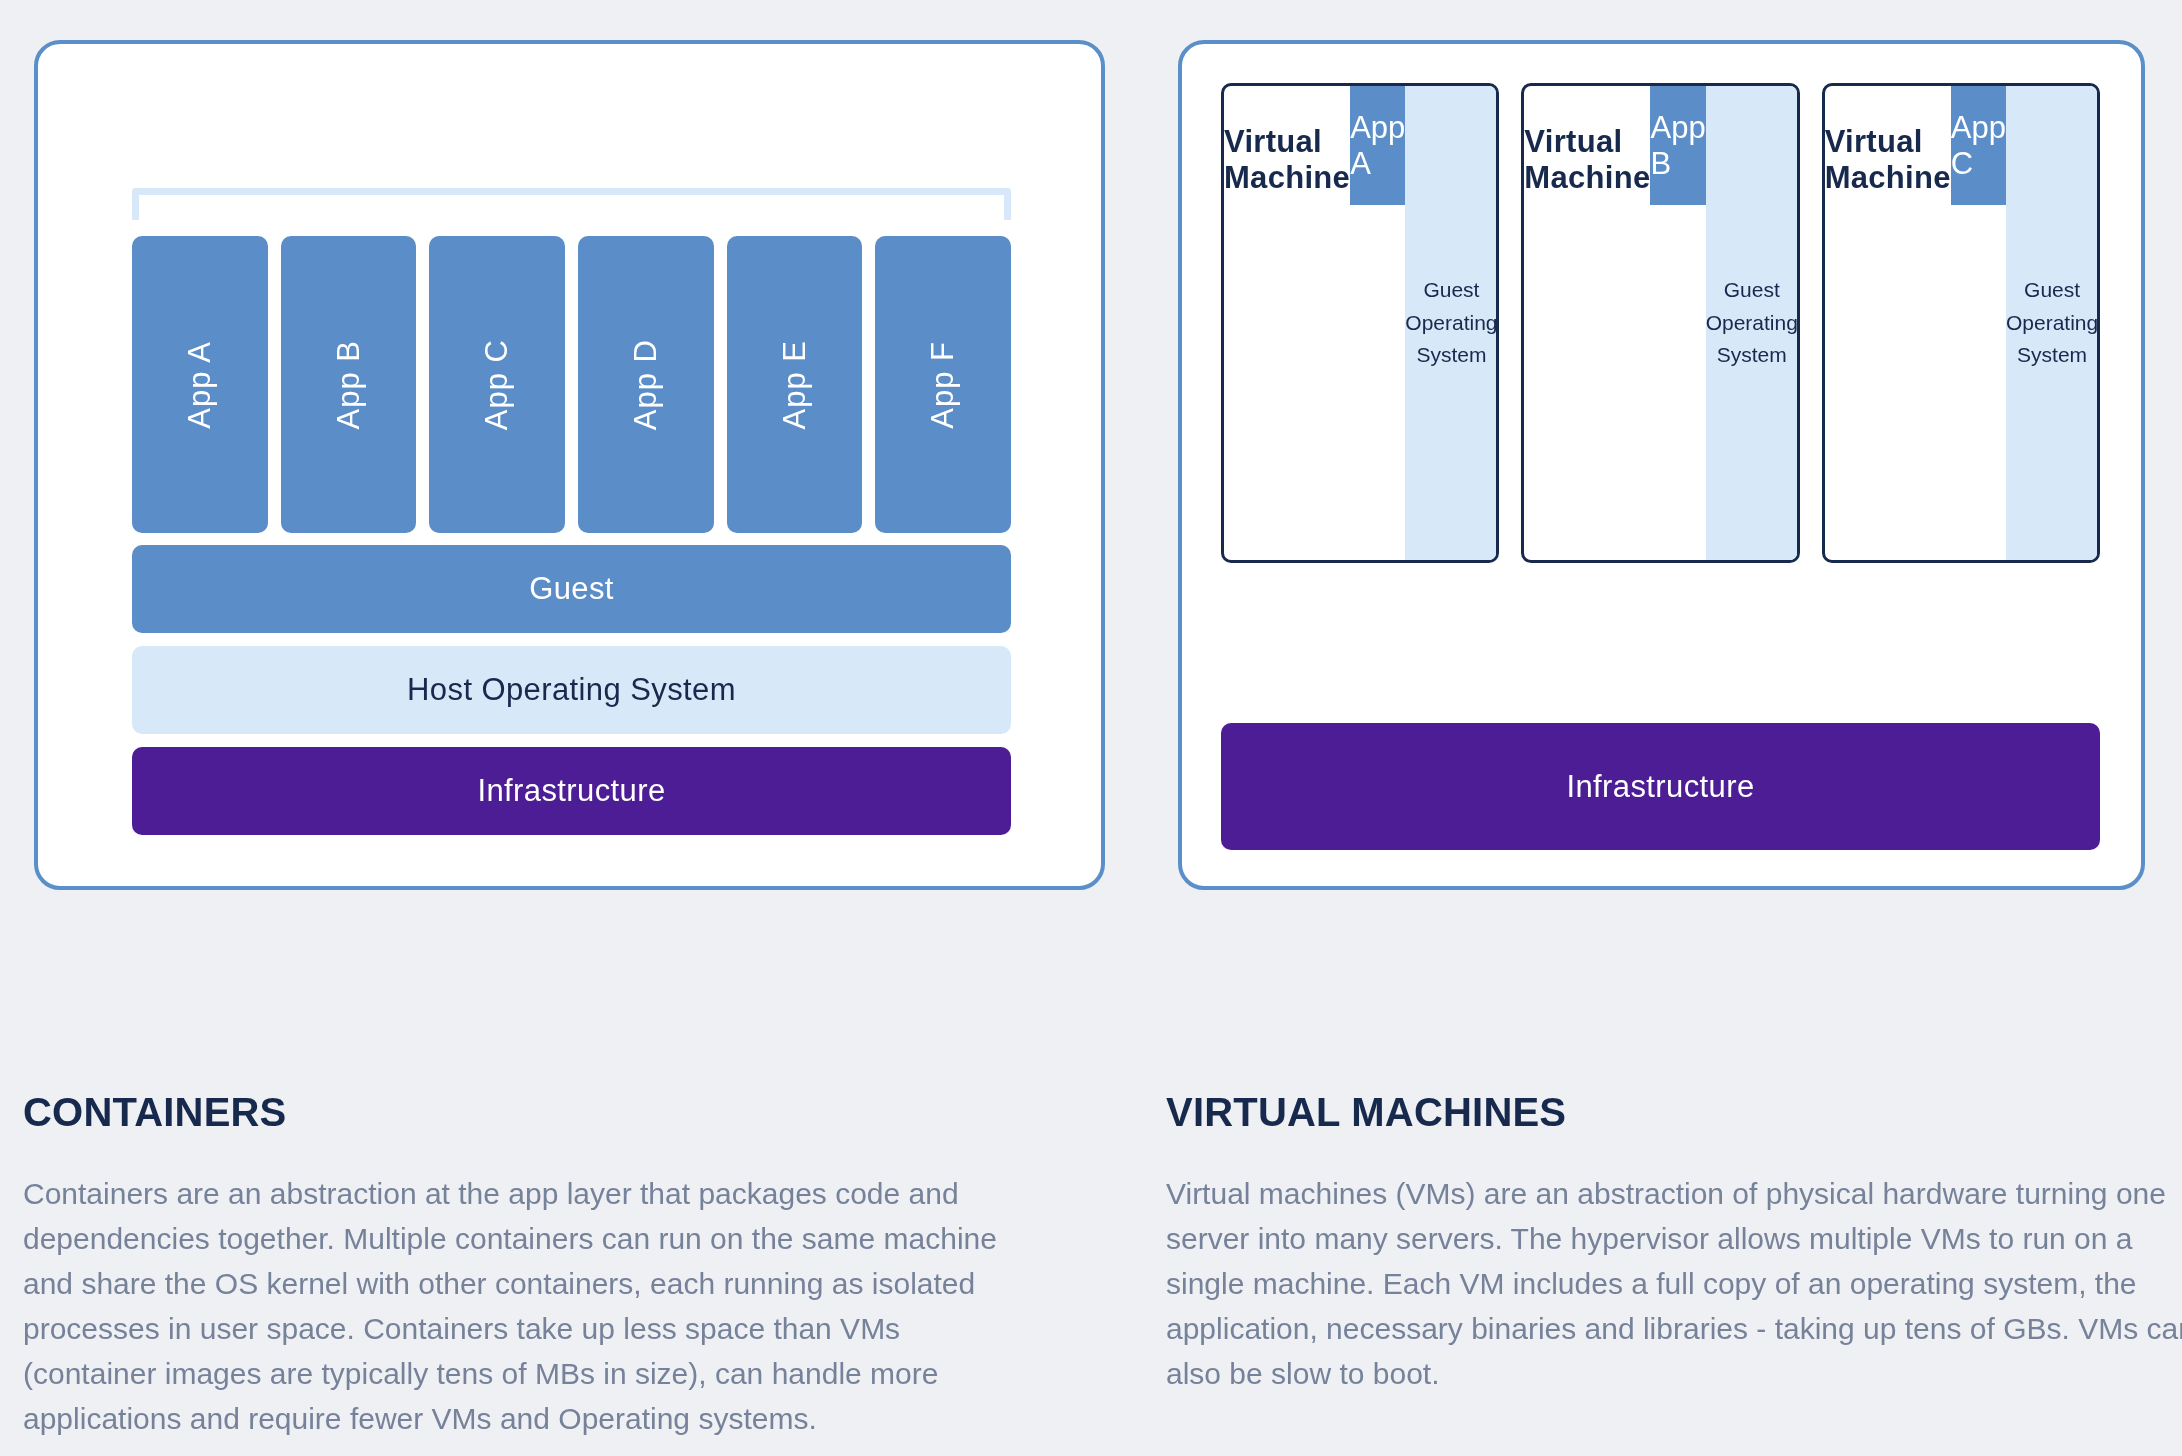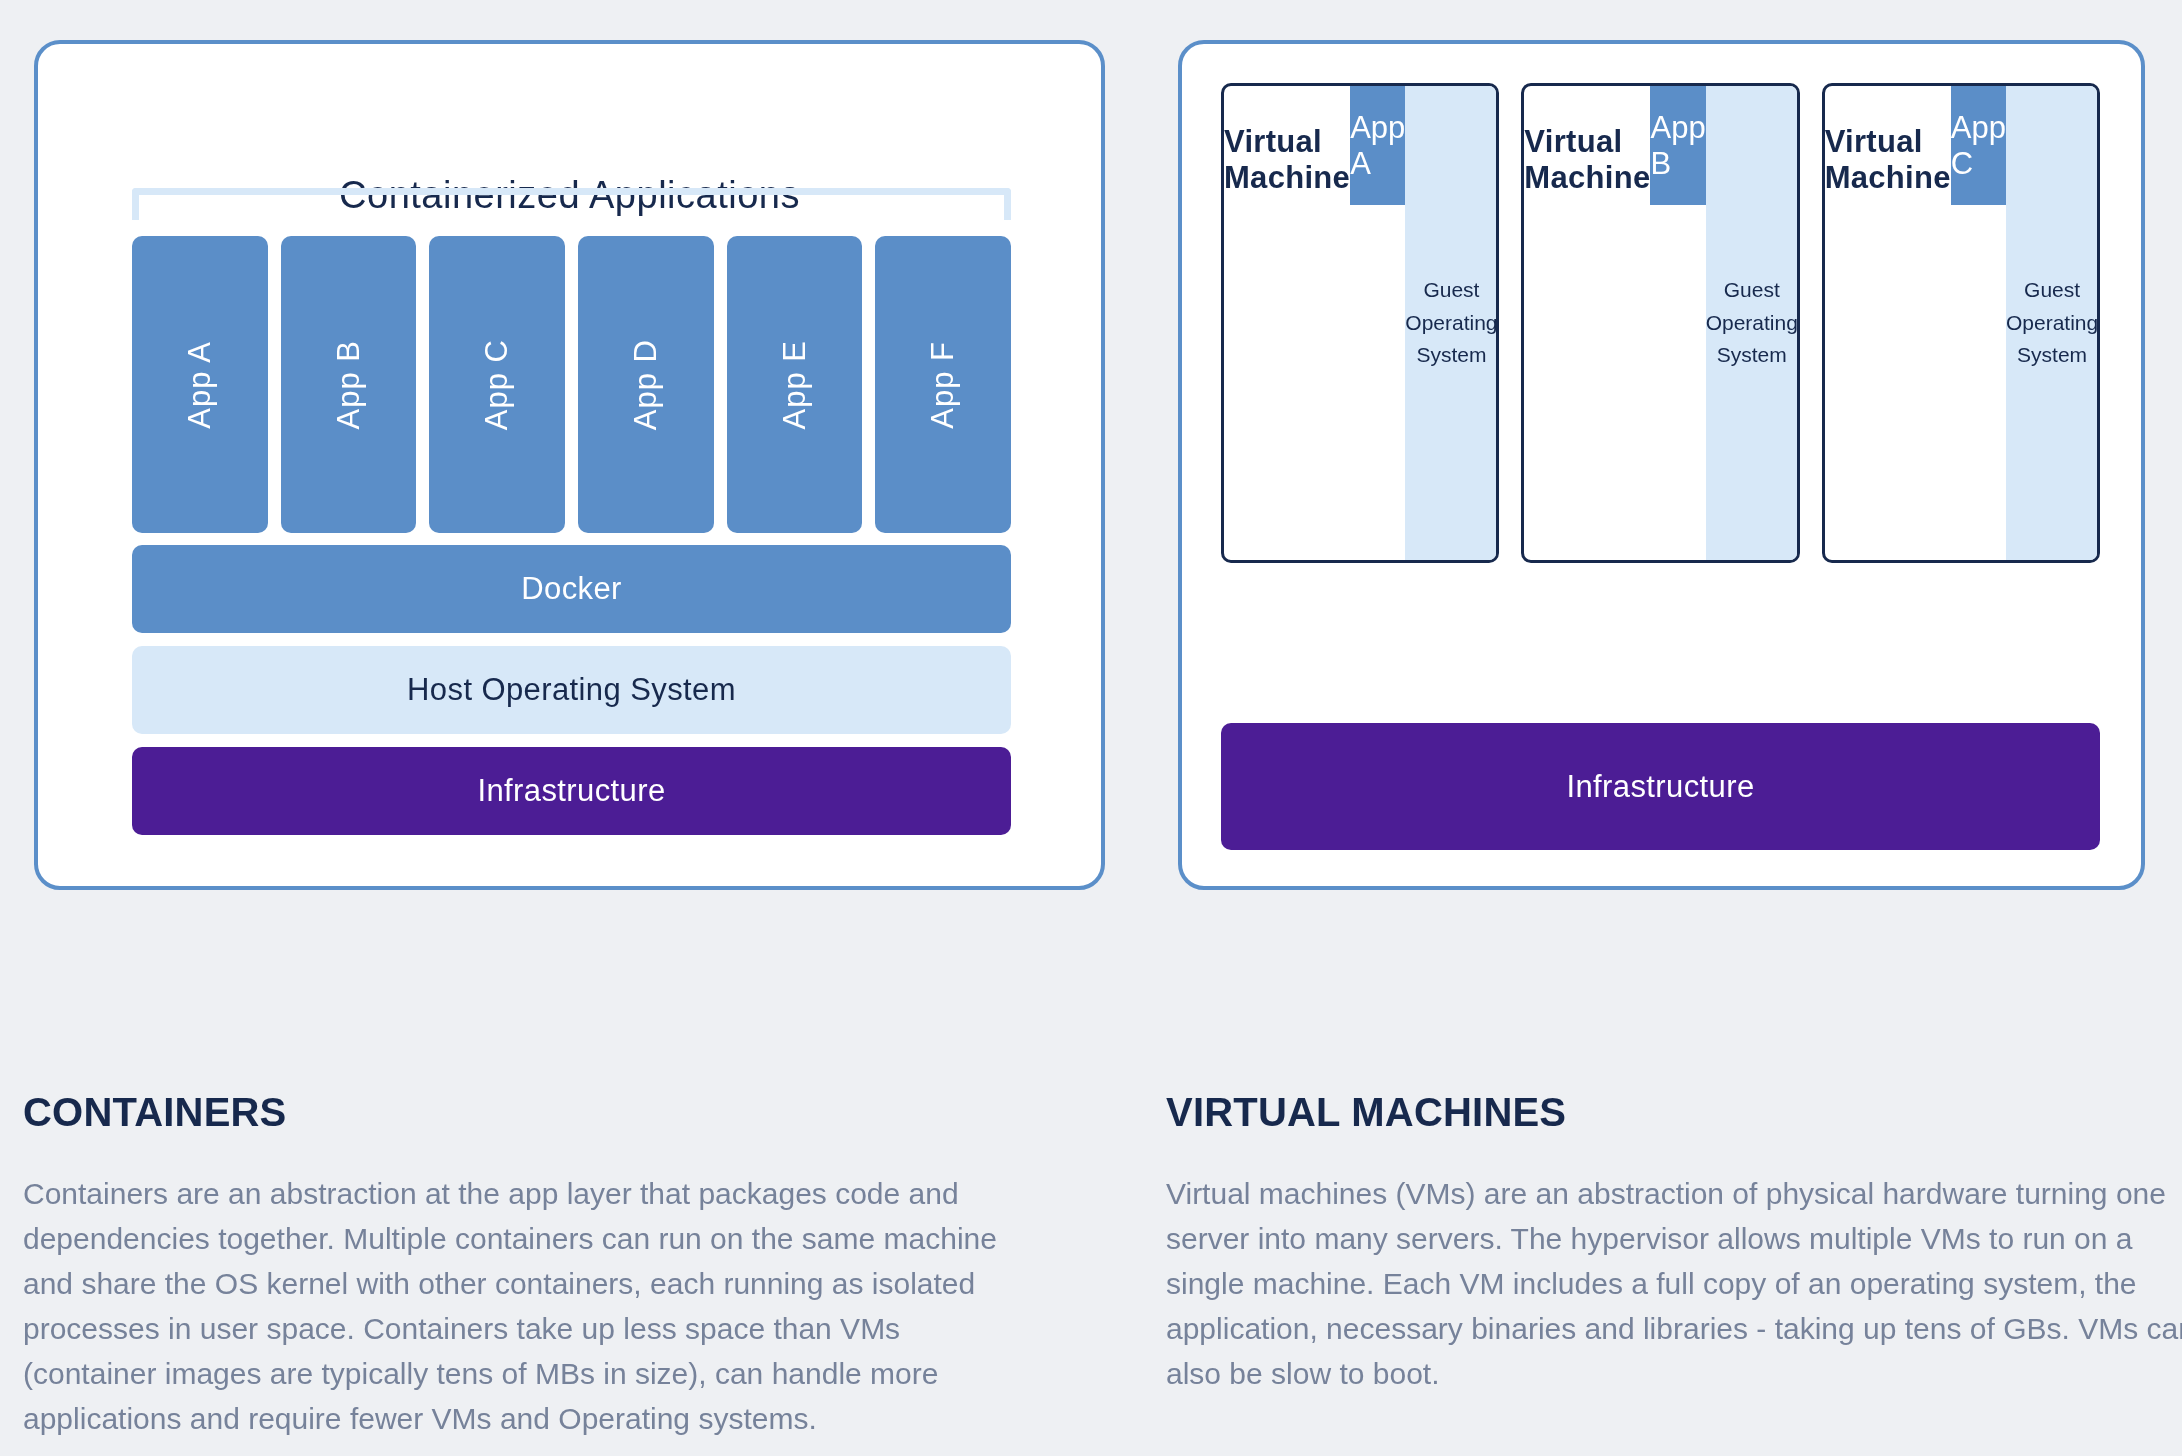--- a/index.html
+++ b/index.html
@@ -161,21 +161,20 @@
     line-height: 45px;
     color: #76829a;
   }
 </style>
 </head>
 <body>
 
 <div class="stage">
 
   <section class="panel panel-left">
-    <h2 class="pl-title">Containerized Applications</h2>
 
     <div class="bracket"></div>
 
     <div class="apps-row">
       <div class="app-col">
         <span class="vlabel">App A</span>
       </div>
       <div class="app-col">
         <span class="vlabel">App B</span>
       </div>
@@ -186,21 +185,21 @@
         <span class="vlabel">App D</span>
       </div>
       <div class="app-col">
         <span class="vlabel">App E</span>
       </div>
       <div class="app-col">
         <span class="vlabel">App F</span>
       </div>
     </div>
 
-    <div class="bar bar-blue bar-docker">Docker</div>
+    <div class="bar bar-blue bar-docker">Guest</div>
     <div class="bar bar-pale bar-host">Host Operating System</div>
     <div class="bar bar-green bar-infra-l">Infrastructure</div>
   </section>
 
   <section class="panel panel-right">
     <div class="vm-row">
 
       <div class="vm-box">
         <div class="vm-head">Virtual Machine</div>
         <div class="vm-app">App A</div>

